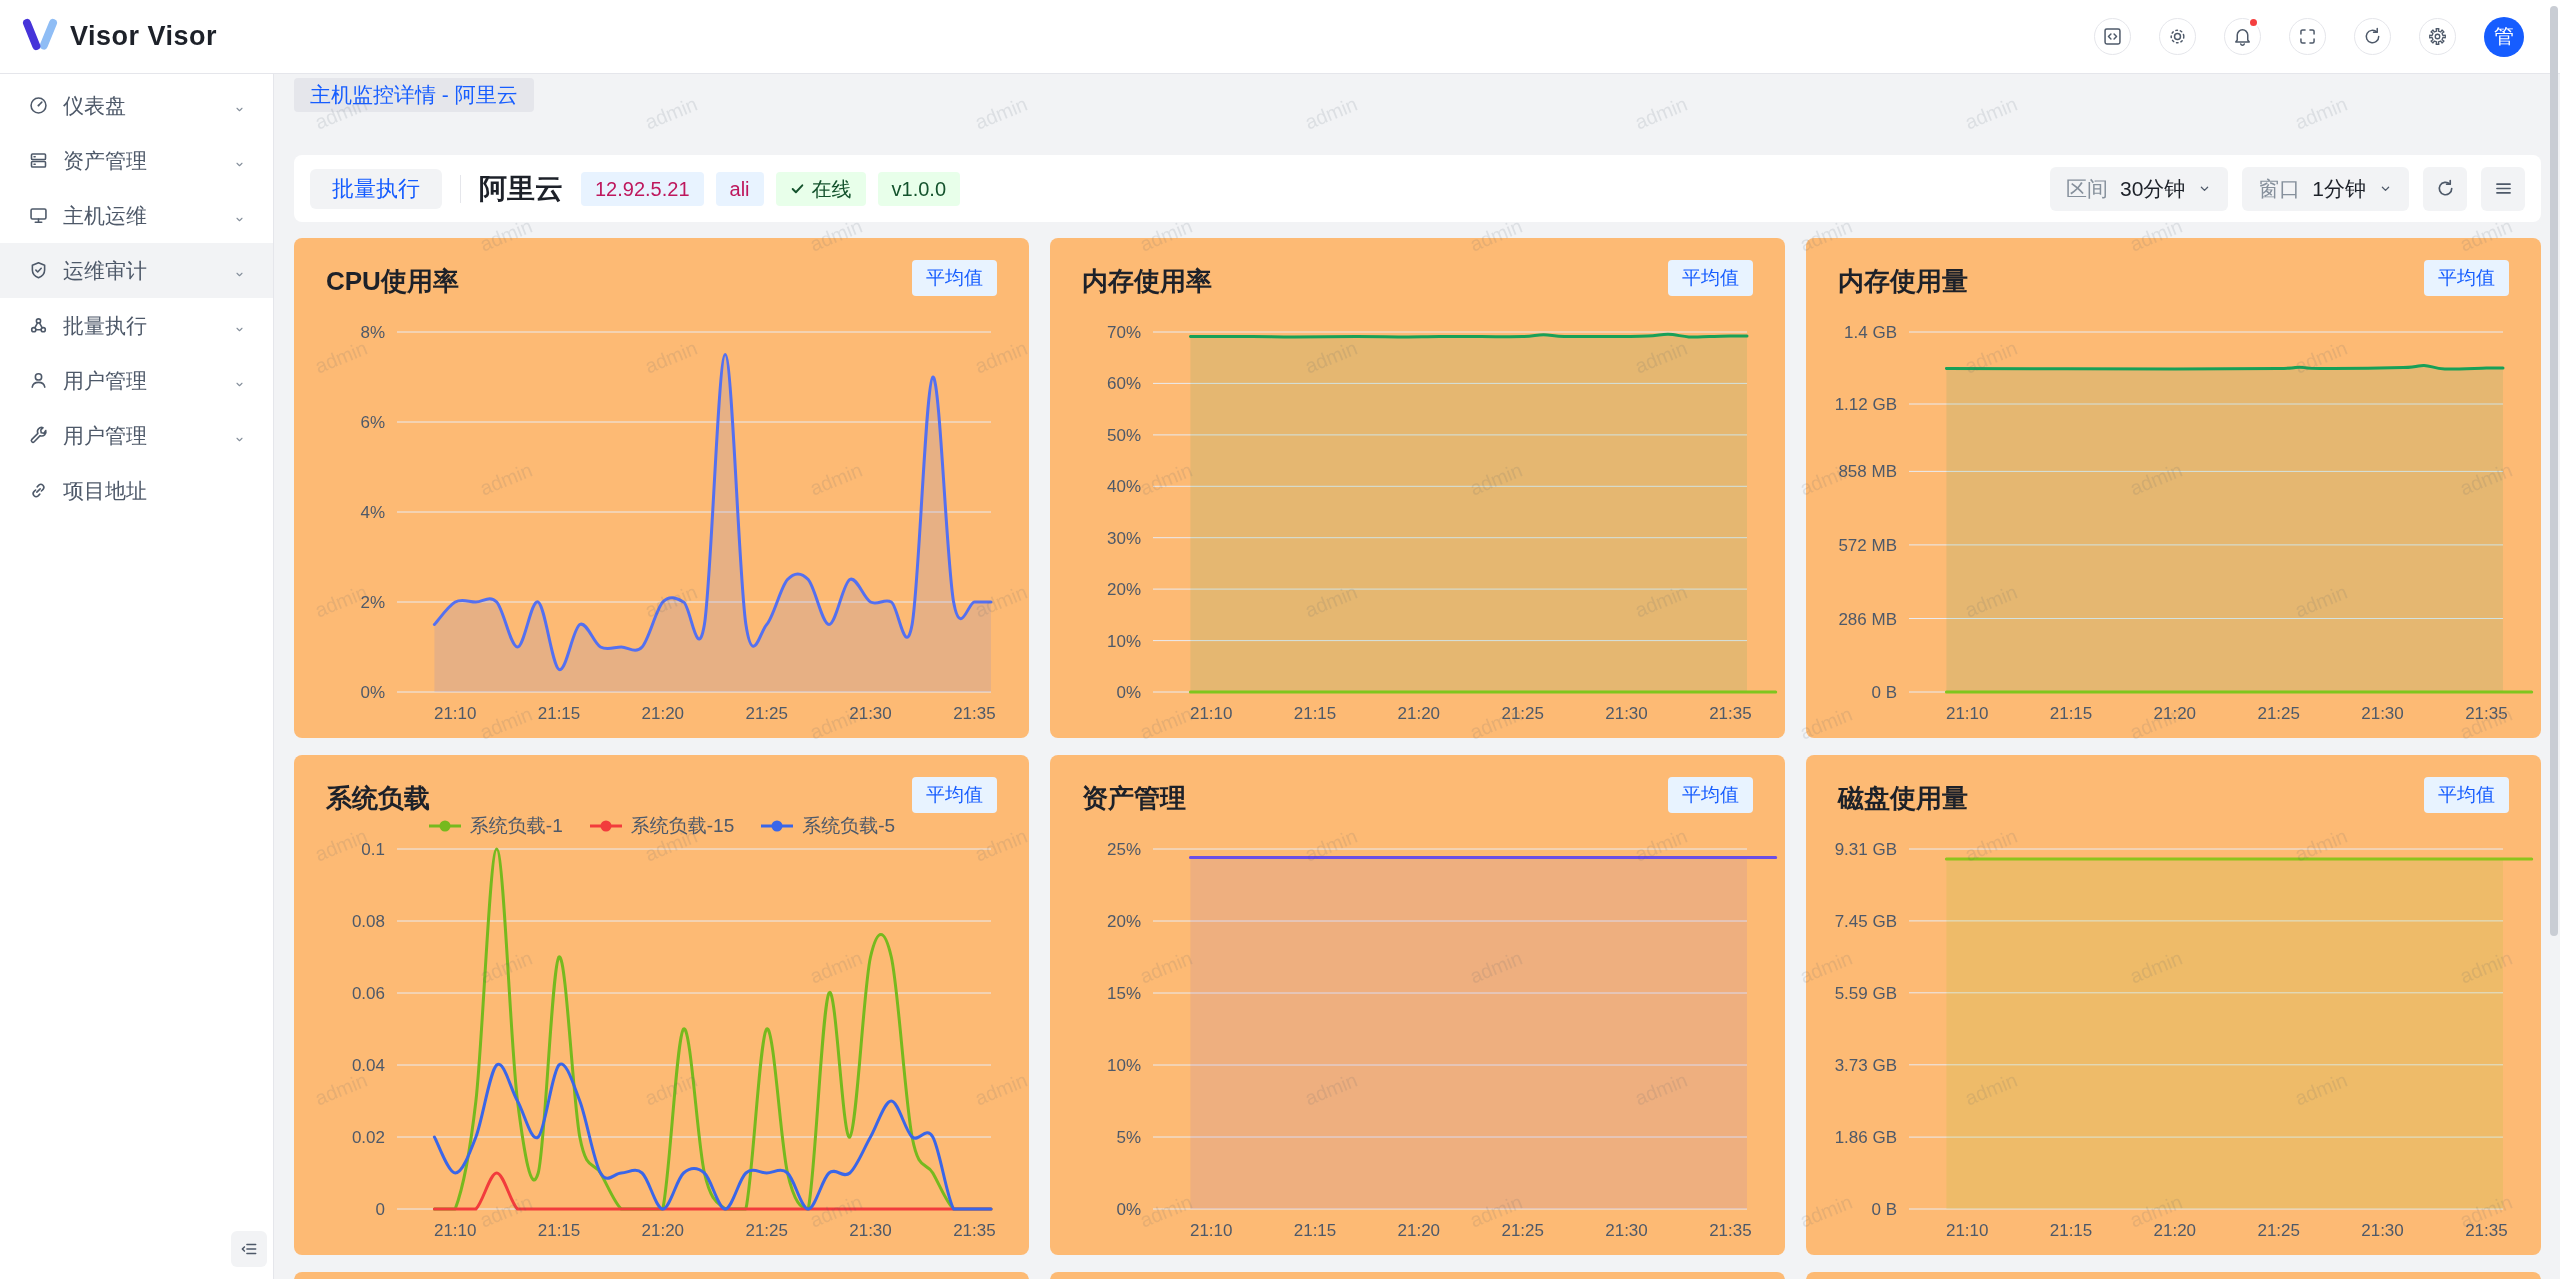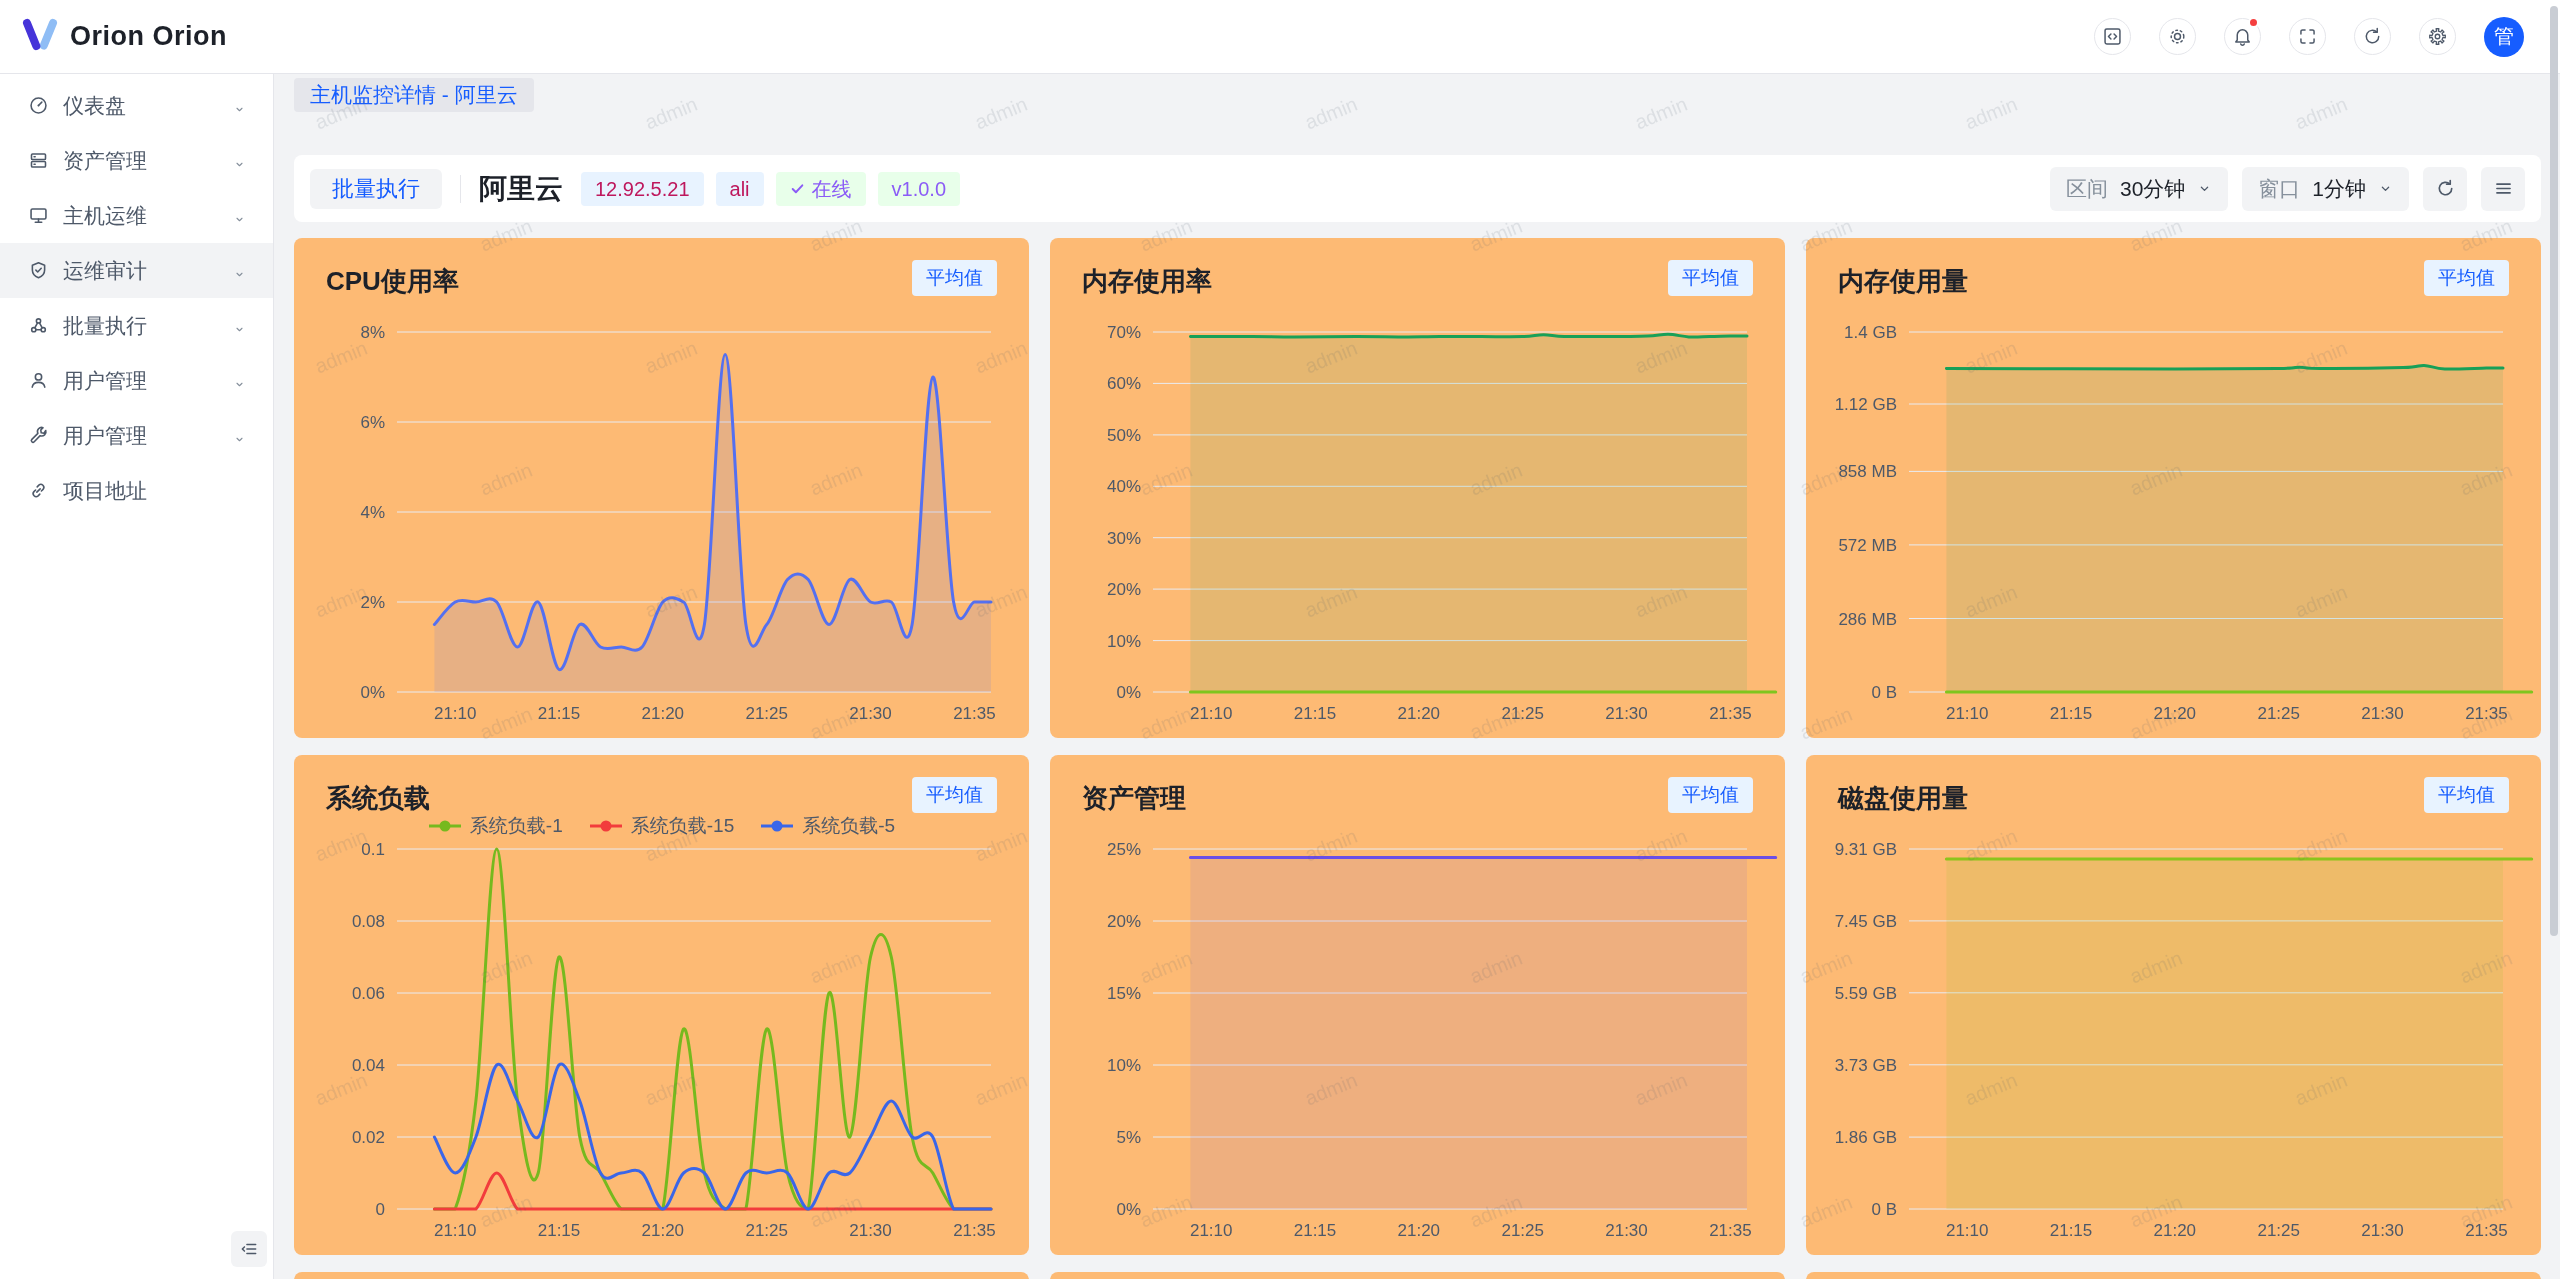--- a/index.html
+++ b/index.html
@@ -46,21 +46,21 @@
 
   .toolbar-card { margin-top:43px; height:67px; background:#fff; border-radius:8px;
     display:flex; align-items:center; padding:0 16px; }
   .tab-pill { height:40px; line-height:40px; padding:0 22px; background:#f2f3f5; border-radius:6px;
     color:#165dff; font-size:22px; cursor:pointer; }
   .v-div { width:1px; height:28px; background:#e5e6eb; margin:0 18px; }
   .host-name { font-size:28px; font-weight:700; color:#1d2129; margin-right:18px; }
   .tag { height:34px; line-height:34px; padding:0 14px; border-radius:4px; font-size:20px; margin-right:12px;
     display:inline-flex; align-items:center; gap:7px; }
   .tag.blue { background:#e8f3ff; color:#be185d; }
-  .tag.green { background:#e8ffea; color:#8b5cf6; }
+  .tag.green { background:#e8ffea; color:#14532d; }
   .tag .chk { width:15px; height:15px; }
   .toolbar-right { margin-left:auto; display:flex; align-items:center; gap:14px; }
   .selbox { height:44px; background:#f2f3f5; border-radius:6px; display:flex; align-items:center;
     gap:12px; padding:0 16px; cursor:pointer; font-size:21px; }
   .sel-label { color:#86909c; }
   .sel-value { color:#1d2129; }
   .selbox .chev { width:15px; height:15px; color:#4e5969; display:flex; }
   .selbox .chev svg{ width:15px; height:15px; }
   .sqbtn { width:44px; height:44px; border-radius:6px; background:#f2f3f5; color:#4e5969;
     display:flex; align-items:center; justify-content:center; cursor:pointer; }
@@ -93,21 +93,21 @@
 <div class="app">
 
   <div class="header">
     <div class="brand">
       <span>
         <svg width="36" height="34" viewBox="0 0 36 34">
           <path d="M31 5L21.8 27.5" stroke="#8FBDF5" stroke-width="8" stroke-linecap="round" fill="none"></path>
           <path d="M5 5l9.3 23" stroke="#4634D9" stroke-width="8" stroke-linecap="round" fill="none"></path>
         </svg>
       </span>
-      <span class="brand-name">Orion Orion</span>
+      <span class="brand-name">Visor Visor</span>
     </div>
     <div class="header-actions">
         <div class="hbtn">
           <svg viewBox="0 0 24 24" fill="none" stroke="currentColor" stroke-width="1.7" stroke-linecap="round" stroke-linejoin="round">
             <rect x="3.5" y="3.5" width="17" height="17" rx="2"></rect>
             <path d="M10.2 9.2L7.4 12l2.8 2.8M13.8 9.2l2.8 2.8-2.8 2.8"></path>
           </svg>
         </div>
         <div class="hbtn">
           <svg viewBox="0 0 24 24" fill="none" stroke="currentColor" stroke-width="1.7" stroke-linecap="round" stroke-linejoin="round">

